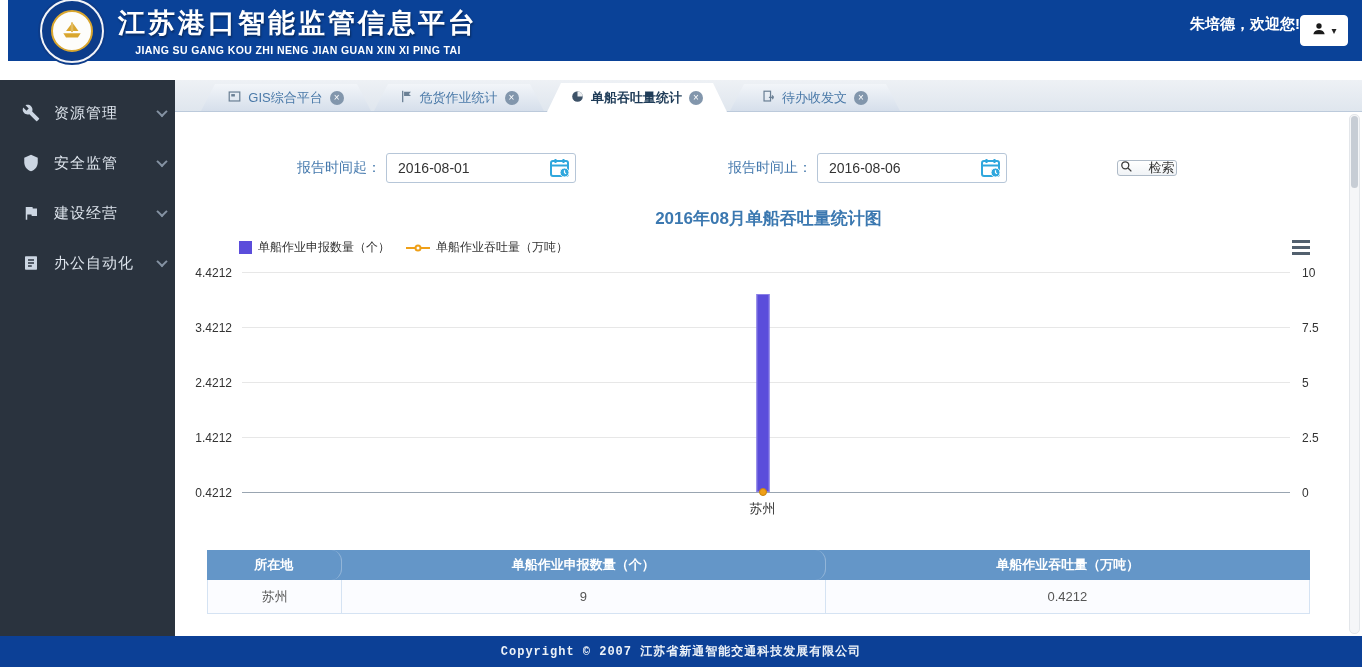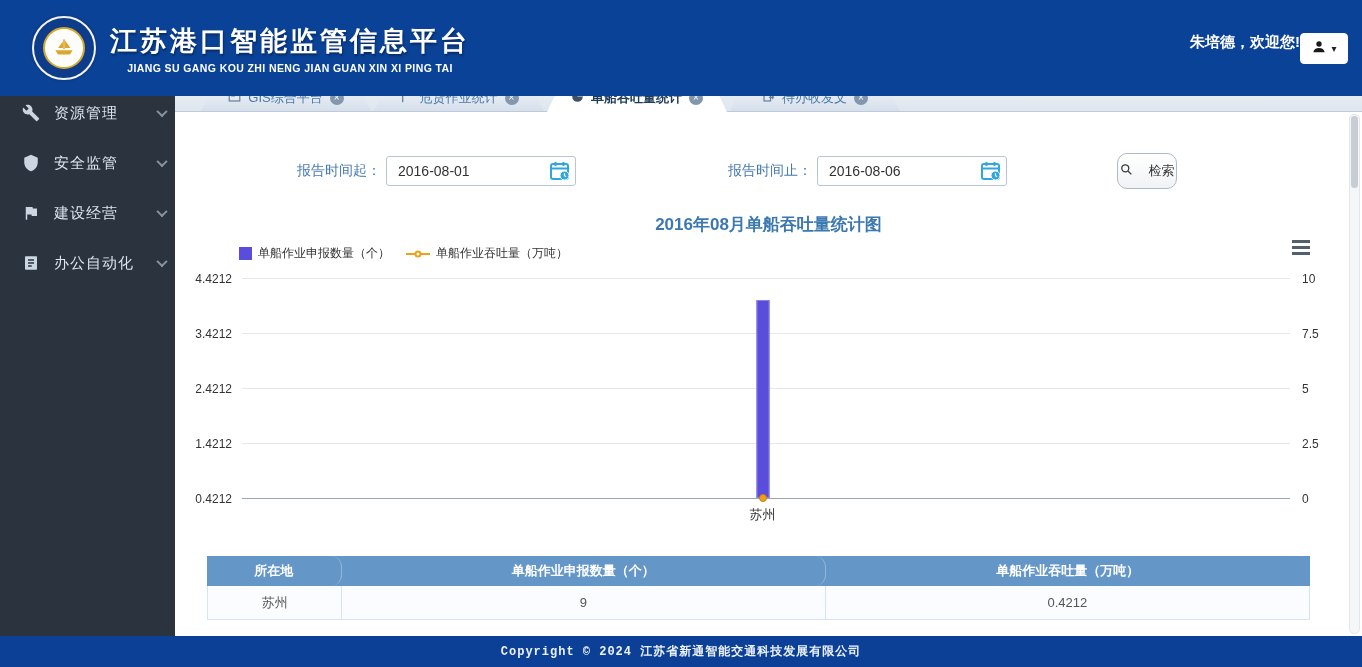--- a/index.html
+++ b/index.html
@@ -1,20 +1,20 @@
 <!DOCTYPE html>
 <html style="--header-bg: #0a4298; --sidebar-bg: #2a333e; --footer-bg: #0c4096; --accent-blue: #3b78b0; --bar-purple: #5b4ddb; --line-orange: #efa018; --table-header-bg: #6496c8;"><head>
 <meta charset="utf-8">
 <style>
   * { box-sizing: border-box; margin: 0; padding: 0; }
   html,body { width:1362px; height:667px; overflow:hidden; background:#fff;
               font-family:"Liberation Sans", sans-serif; }
 
   
-  .topbar { position:absolute; top:0; left:0; right:0; height:96px;
+  .topbar { position:absolute; top:0; left:8px; right:0; height:61px;
             background:var(--header-bg,#0a4298); display:flex; align-items:center; z-index:5; }
   .logo { width:64px; height:64px; margin-left:32px; border-radius:50%;
           background:#0d3c8a; border:2px solid #f3f4f8; box-shadow:0 0 0 2px #0d3c8a;
           display:flex; align-items:center; justify-content:center; flex:0 0 auto; }
   .logo-inner { width:42px; height:42px; border-radius:50%; background:#fdfdfb;
                 border:2px solid #d9a62e; display:flex; align-items:center; justify-content:center; }
   .brand { margin-left:14px; color:#fff; }
   .brand-title { font-size:27px; font-weight:bold; letter-spacing:3px;
                  text-shadow:1px 2px 2px rgba(0,0,0,.35); }
   .brand-sub { font-size:10.5px; font-weight:bold; letter-spacing:.4px; margin-top:3px;text-align:center; }
@@ -53,21 +53,21 @@
   
   .filter-row { display:flex; align-items:center; margin-top:41px; }
   .f-label { font-size:14px; color:#4579ad; }
   .lbl-start { margin-left:122px; }
   .lbl-end { margin-left:152px; }
   .date-wrap { position:relative; margin-left:5px; }
   .date-input { width:190px; height:30px; border:1px solid #b6c6d8; border-radius:3px;
                 padding:0 34px 0 11px; font-size:14px; color:#333; font-family:inherit; background:#fff; }
   .cal { position:absolute; right:5px; top:50%; transform:translateY(-50%);
          width:22px; height:22px; cursor:pointer; }
-  .search-btn { margin-left:110px; height:36px; width:60px; border:1px solid #aebac7; border-radius:10px;
+  .search-btn { margin-left:110px; height:16px; width:60px; border:1px solid #aebac7; border-radius:3px;
                 background:linear-gradient(#ffffff,#f0f3f6); font-size:13px; color:#333;
                 display:flex; align-items:center; justify-content:center; gap:16px; cursor:pointer;
                 font-family:inherit; }
 
   
   .chart-title { margin-top:24px; text-align:center; color:var(--accent-blue,#3b78b0);
                  font-size:17px; font-weight:bold; }
   .legend-row { margin-top:9px; padding-left:64px; display:flex; align-items:center; gap:16px;
                 font-size:12px; color:#333; }
   .legend-item { display:flex; align-items:center; gap:6px; cursor:pointer; }
@@ -335,15 +335,15 @@
         </div>
       </div>
 
       <div class="scrollbar">
         <div class="scroll-thumb"></div>
       </div>
     </section>
   </main>
 
   <footer class="footer">
-    <span>Copyright © 2024 江苏省新通智能交通科技发展有限公司</span>
+    <span>Copyright © 2007 江苏省新通智能交通科技发展有限公司</span>
   </footer>
 </div>
 
 </body></html>

